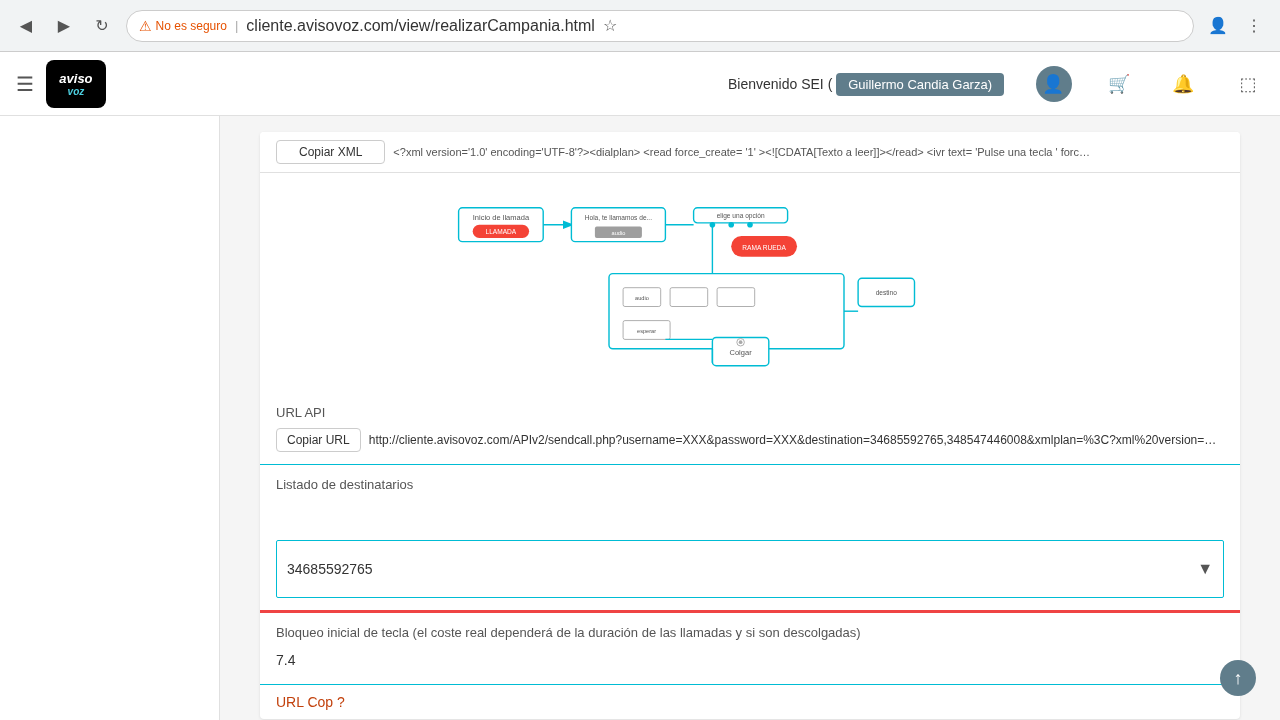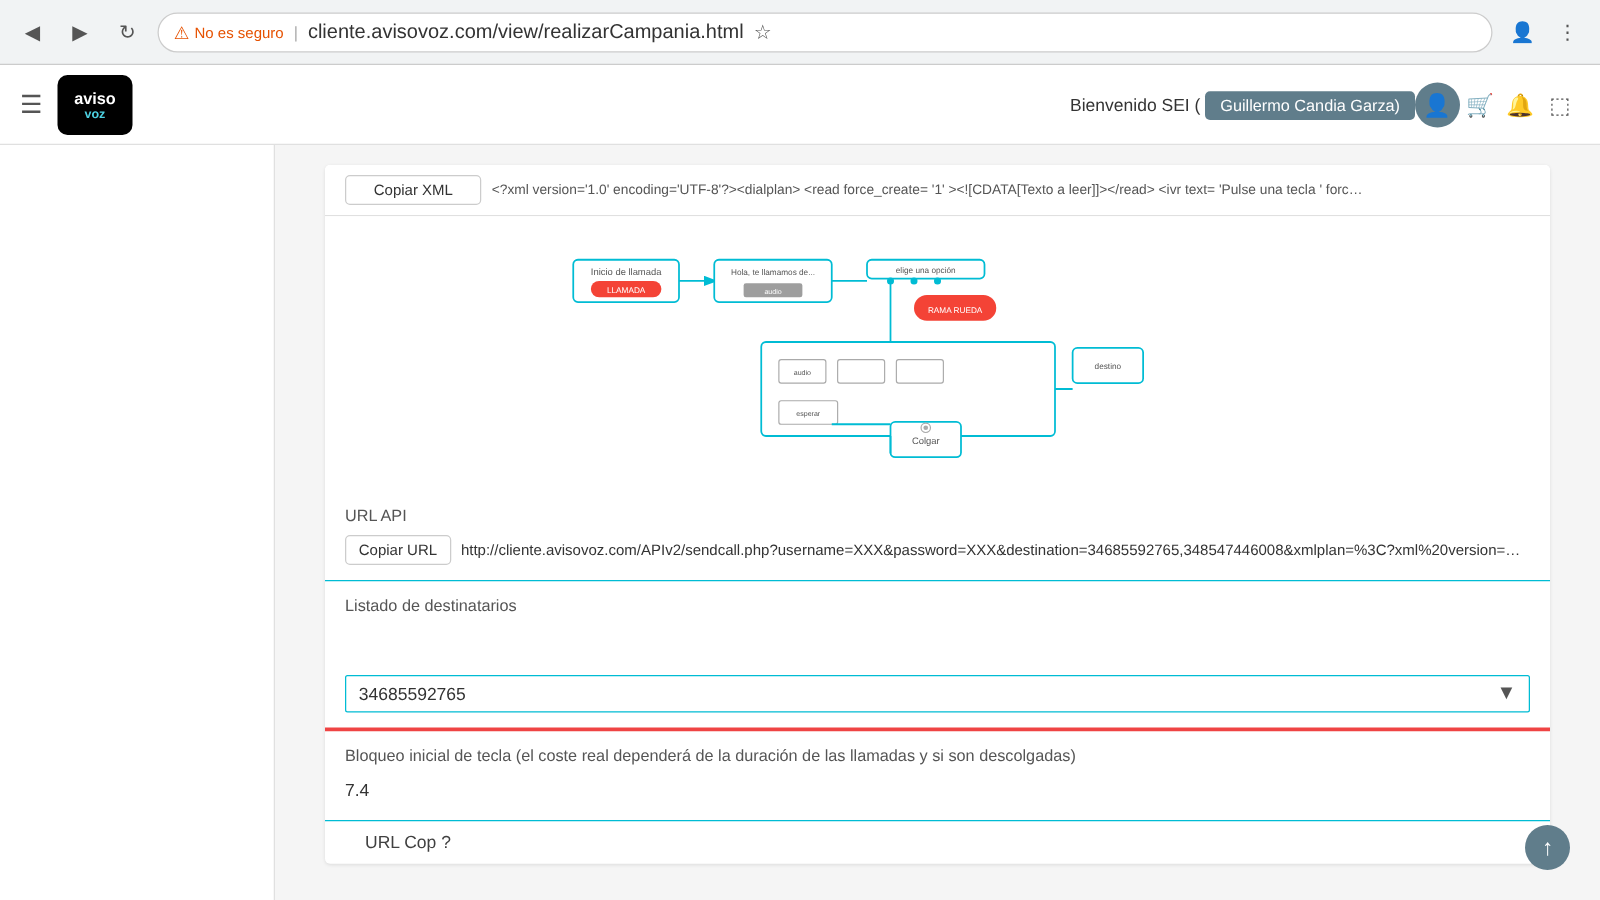--- a/index.html
+++ b/index.html
@@ -65,27 +65,27 @@
       background: black;
       border-radius: 8px;
       display: flex; align-items: center; justify-content: center;
       color: white;
       font-weight: bold;
       font-size: 10px;
       position: relative;
       overflow: hidden;
     }
     .logo-inner {
-      display: flex; flex-direction: column; align-items: center;
+      display: flex; flex-direction: column; align-items: center; font-style: italic;
     }
     .nav-right {
       margin-left: auto;
       display: flex;
       align-items: center;
-      gap: 0;
+      gap: 32px;
     }
     .welcome-text { font-size: 14px; color: #333; }
     .user-badge {
       background: #607d8b;
       color: white;
       padding: 4px 12px;
       border-radius: 4px;
       font-size: 13px;
     }
     .nav-icon-btn {
@@ -214,21 +214,21 @@
     
     .destinatarios-section {
       padding: 12px 16px;
       border-bottom: 3px solid #ef4444;
     }
     .select-row {
       display: flex;
       align-items: center;
       border: 1px solid #00bcd4;
       border-radius: 2px;
-      padding: 5px 10px;
+      padding: 19px 10px;
       background: white;
       margin-top: 48px;
     }
     .select-value { flex: 1; font-size: 14px; color: #333; }
     .dropdown-arrow { color: #555; font-size: 16px; cursor: pointer; }
 
     
     .bloqueo-section {
       padding: 12px 16px;
       border-bottom: 1px solid #00bcd4;
@@ -238,22 +238,21 @@
       color: #333;
       padding: 4px 0;
     }
 
     
     .url-cop-section {
       padding: 8px 16px;
     }
     .url-cop-label {
       font-size: 14px;
-      color: #404040;
-      margin-left: 16px;
+      color: #c2410c;
     }
 
     
     .buttons-container {
       display: flex;
       justify-content: center;
       gap: 16px;
       padding: 24px 0;
       margin-top: 8px;
     }

